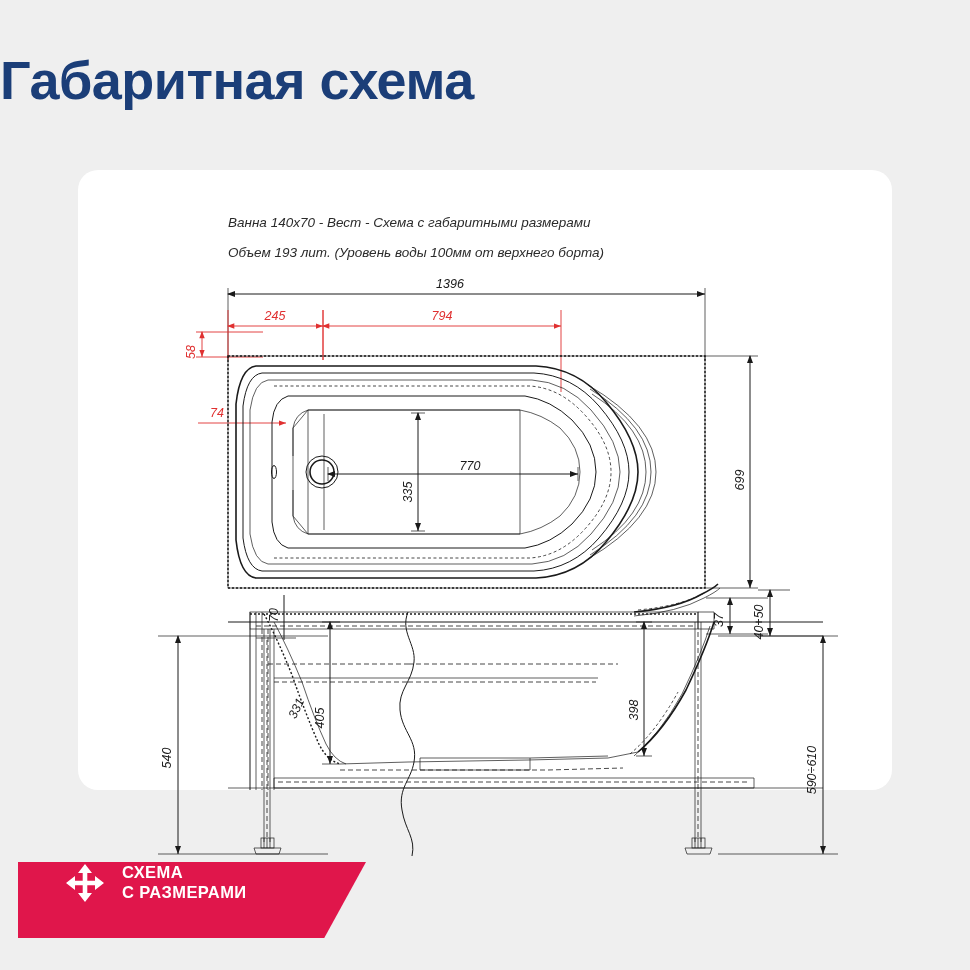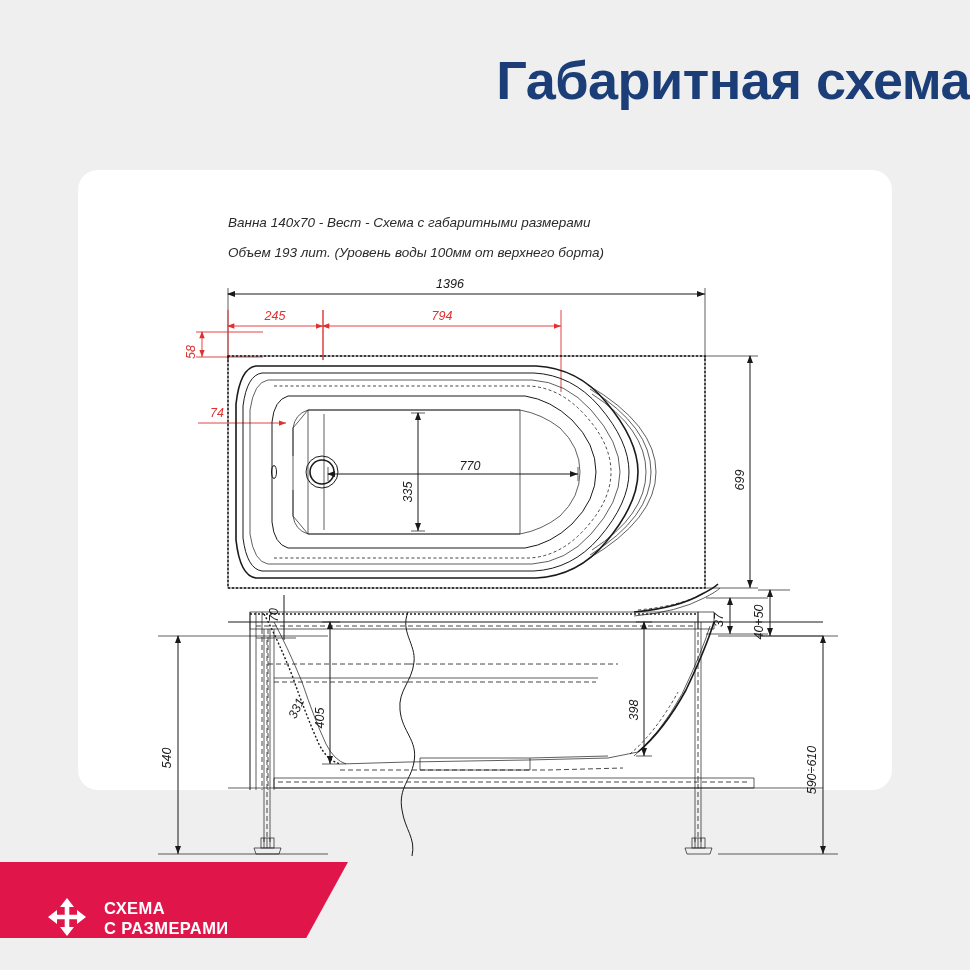--- a/index.html
+++ b/index.html
@@ -14,21 +14,21 @@
     overflow: hidden;
     position: relative;
   }
 
   
   .page-title {
     position: absolute;
     left: 0;
     top: 52px;
     width: 970px;
-    text-align: right;
+    text-align: left;
     font-size: 54px;
     font-weight: bold;
     color: #1b3e78;
     letter-spacing: -0.5px;
     line-height: 1.05;
     font-family: "Liberation Sans", sans-serif;
   }
 
   
   .card {
@@ -59,28 +59,28 @@
     position: absolute;
     left: 0;
     top: 0;
     width: 814px;
     height: 686px;
   }
 
   
   .banner {
     position: absolute;
-    left: 0;
+    left: 18px;
     top: 862px;
     width: 348px;
     height: 76px;
     background: #e0164b;
     clip-path: polygon(0 0, 100% 0, 88% 100%, 0 100%);
     display: flex;
-    align-items: flex-end;
+    align-items: flex-start;
   }
   .banner-icon {
     margin-left: 46px;
     width: 42px;
     height: 42px;
     flex: none;
   }
   .banner-text {
     margin-left: 16px;
     color: #ffffff;

